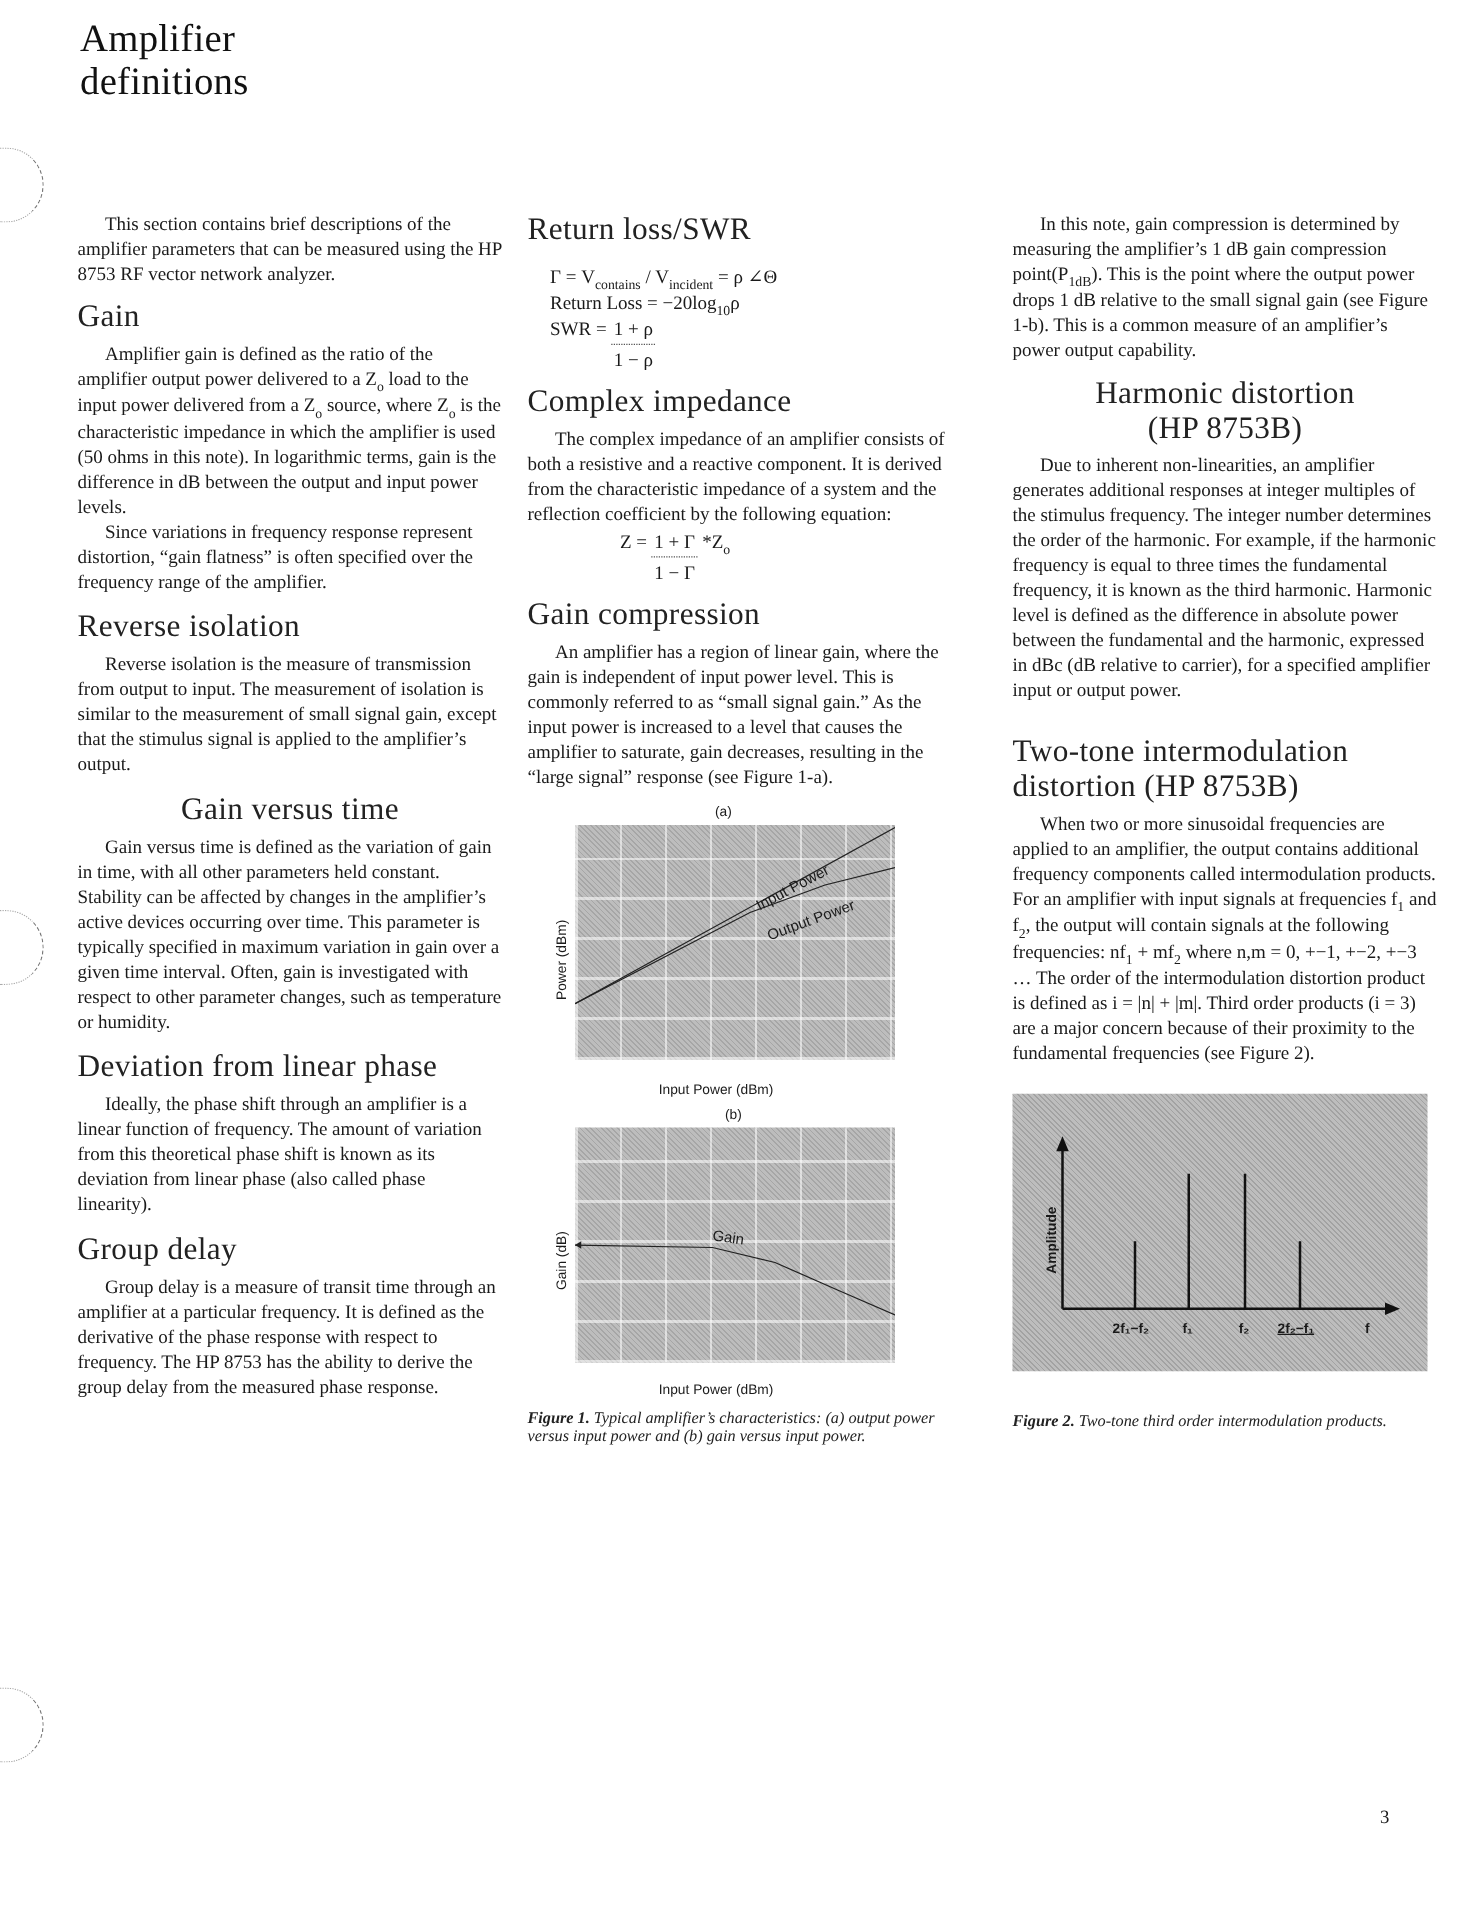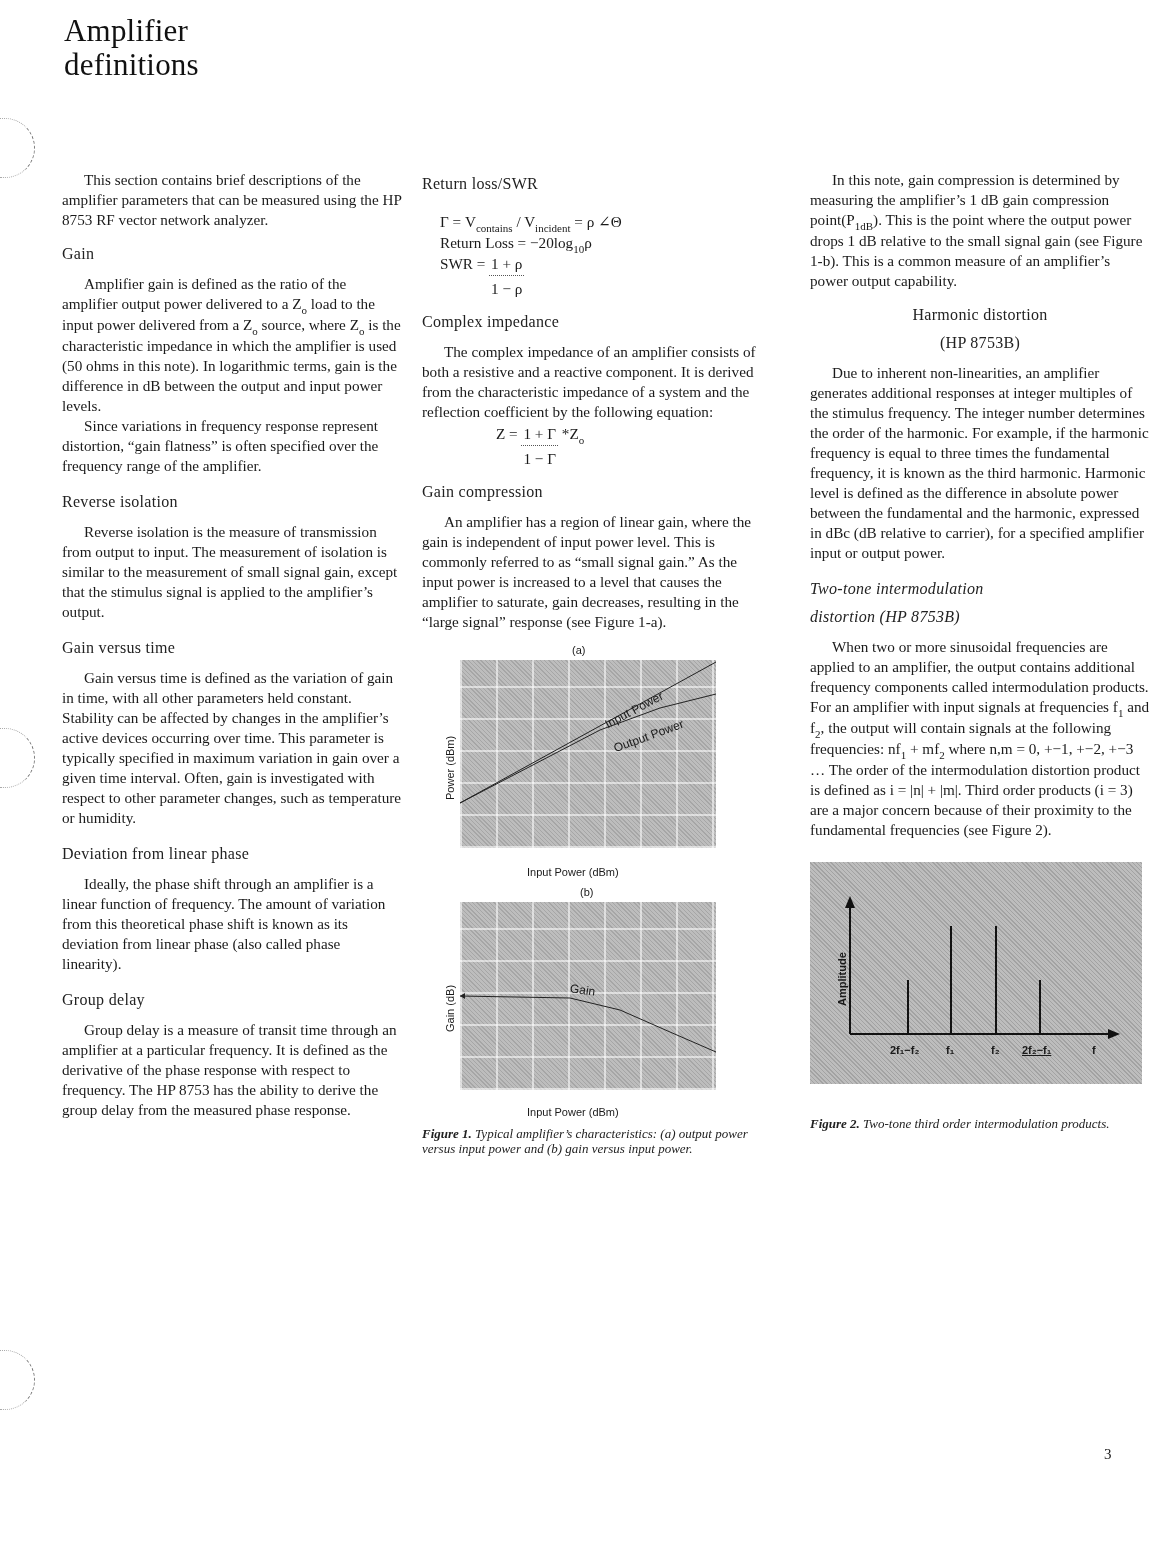--- a/index.html
+++ b/index.html
@@ -5,21 +5,21 @@
   html, body { margin:0; padding:0; background:#ffffff; }
   body { width:1176px; height:1544px; position:relative; overflow:hidden;
          font-family:"Liberation Serif","DejaVu Serif",serif; color:#1a1a1a; }
   .title { position:absolute; left:64px; top:14px; font-size:31px; line-height:34px;
            font-weight:normal; margin:0; color:#111; letter-spacing:0.2px; }
   .col { position:absolute; top:170px; font-size:15.2px; line-height:20px; }
   .col1 { left:62px; width:340px; }
   .col2 { left:422px; width:338px; }
   .col3 { left:810px; width:340px; }
   .col p { margin:0; text-indent:22px; }
-  .col h2 { font-weight:normal; font-size:16px; line-height:28px; margin:6px 0 6px 0; color:#222;
+  .col h2 { font-weight:normal; font-size:25px; line-height:28px; margin:6px 0 6px 0; color:#222;
             letter-spacing:0.3px; }
   .col h2.first { margin-top:0; }
   .sub { font-size:11px; position:relative; top:5px; }
   .eq { margin:14px 0 6px 18px; font-size:15.2px; line-height:19px; }
   .eq .row { white-space:nowrap; }
   .frac { display:inline-block; vertical-align:top; text-align:center; }
   .frac .num { border-bottom:1px dotted #555; padding:0 2px 2px; display:block; }
   .frac .den { display:block; padding-top:3px; }
   .fig { position:relative; margin-top:8px; }
   .fig-label { font-family:"Liberation Sans","DejaVu Sans",sans-serif; font-size:11px; text-align:center; }
@@ -54,21 +54,21 @@
 <div class="col col1">
   <p>This section contains brief descriptions of the amplifier parameters that can be measured using the HP 8753 RF vector network analyzer.</p>
 
   <h2 style="margin-top:10px;">Gain</h2>
   <p><span>Amplifier gain is defined as the ratio of the amplifier output power delivered to a Z</span><span class="sub">o</span><span> load to the input power delivered from a Z</span><span class="sub">o</span><span> source, where Z</span><span class="sub">o</span><span> is the characteristic impedance in which the amplifier is used (50 ohms in this note). In logarithmic terms, gain is the difference in dB between the output and input power levels.</span></p>
   <p>Since variations in frequency response represent distortion, “gain flatness” is often specified over the frequency range of the amplifier.</p>
 
   <h2 style="margin-top:12px;">Reverse isolation</h2>
   <p>Reverse isolation is the measure of transmission from output to input. The measurement of isolation is similar to the measurement of small signal gain, except that the stimulus signal is applied to the amplifier’s output.</p>
 
-  <h2 style="margin-top:12px;">Gain versus time</h2>
+  <h2 style="margin-top:12px;text-align:center;">Gain versus time</h2>
   <p>Gain versus time is defined as the variation of gain in time, with all other parameters held constant. Stability can be affected by changes in the amplifier’s active devices occurring over time. This parameter is typically specified in maximum variation in gain over a given time interval. Often, gain is investigated with respect to other parameter changes, such as temperature or humidity.</p>
 
   <h2 style="margin-top:12px;">Deviation from linear phase</h2>
   <p>Ideally, the phase shift through an amplifier is a linear function of frequency. The amount of variation from this theoretical phase shift is known as its deviation from linear phase (also called phase linearity).</p>
 
   <h2 style="margin-top:12px;">Group delay</h2>
   <p>Group delay is a measure of transit time through an amplifier at a particular frequency. It is defined as the derivative of the phase response with respect to frequency. The HP 8753 has the ability to derive the group delay from the measured phase response.</p>
 </div>
 
 <div class="col col2">
@@ -119,21 +119,21 @@
 </div>
 
 <div class="col col3">
   <p><span>In this note, gain compression is determined by measuring the amplifier’s 1 dB gain compression point(P</span><span class="sub">1dB</span><span>). This is the point where the output power drops 1 dB relative to the small signal gain (see Figure 1-b). This is a common measure of an amplifier’s power output capability.</span></p>
 
   <h2 style="margin-top:10px;text-align:center;">
     <span>Harmonic distortion</span><br><span>(HP 8753B)</span>
   </h2>
   <p>Due to inherent non-linearities, an amplifier generates additional responses at integer multiples of the stimulus frequency. The integer number determines the order of the harmonic. For example, if the harmonic frequency is equal to three times the fundamental frequency, it is known as the third harmonic. Harmonic level is defined as the difference in absolute power between the fundamental and the harmonic, expressed in dBc (dB relative to carrier), for a specified amplifier input or output power.</p>
 
-  <h2 style="margin-top:12px;font-style:italic;">
+  <h2 style="margin-top:25px;">
     <span>Two-tone intermodulation</span><br><span>distortion (HP 8753B)</span>
   </h2>
   <p><span>When two or more sinusoidal frequencies are applied to an amplifier, the output contains additional frequency components called intermodulation products. For an amplifier with input signals at frequencies f</span><span class="sub">1</span><span> and f</span><span class="sub">2</span><span>, the output will contain signals at the following frequencies: nf</span><span class="sub">1</span><span> + mf</span><span class="sub">2</span><span> where n,m = 0, +−1, +−2, +−3 … The order of the intermodulation distortion product is defined as i = |n| + |m|. Third order products (i = 3) are a major concern because of their proximity to the fundamental frequencies (see Figure 2).</span></p>
 
   <div class="fig" style="height:290px;margin-top:22px;">
     <div class="plot" style="left:0;top:0;width:332px;height:222px;background-image:repeating-linear-gradient(45deg, rgba(0,0,0,0.14) 0 1px, transparent 1px 3px);">
       <svg width="332" height="222" style="position:absolute;left:0;top:0;">
         <line x1="40" y1="172" x2="40" y2="42" stroke="#111" stroke-width="2"></line>
         <polygon points="40,34 35,46 45,46" fill="#111"></polygon>
         <line x1="40" y1="172" x2="300" y2="172" stroke="#111" stroke-width="2"></line>

